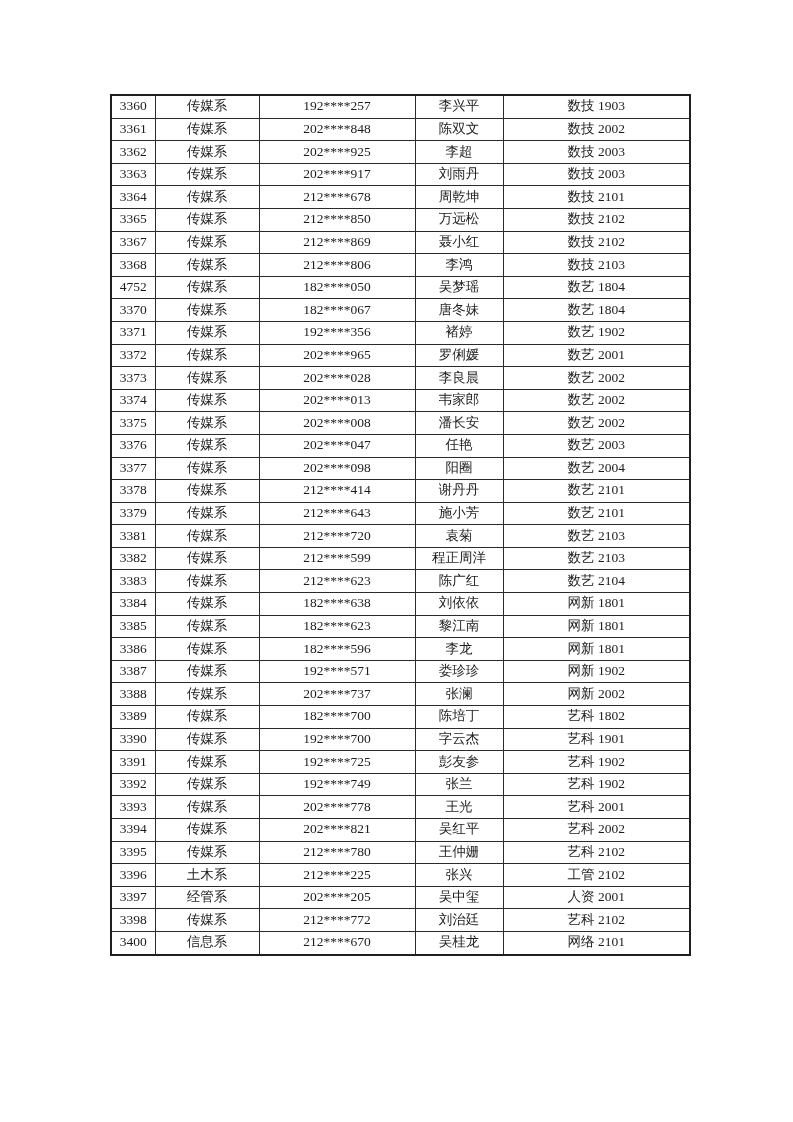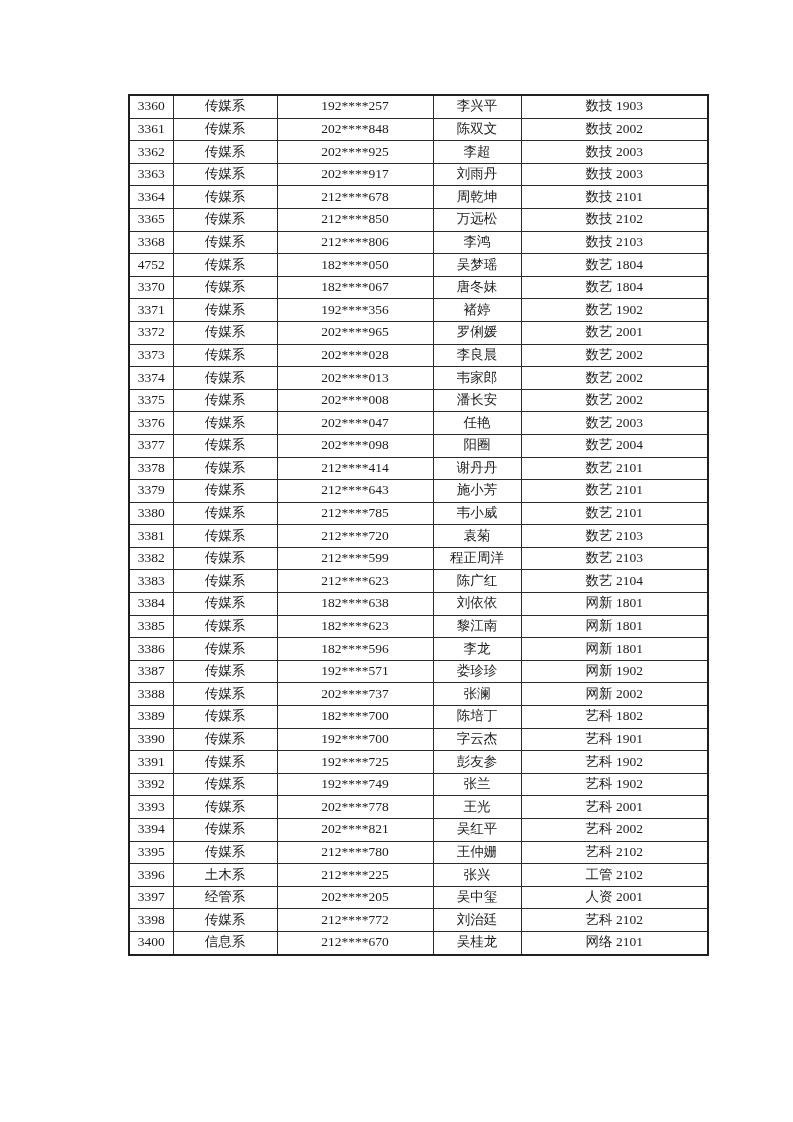--- a/index.html
+++ b/index.html
@@ -11,21 +11,21 @@
     position: relative;
     width: 793px;
     height: 1122px;
     margin: 0 auto;
     background: #ffffff;
     overflow: hidden;
     font-family: "Liberation Serif", "DejaVu Serif", serif;
   }
   table.roster {
     position: absolute;
-    left: 128px;
+    left: 110px;
     top: 94px;
     width: 579px;
     table-layout: fixed;
     border-collapse: collapse;
     border: 2px solid #1f1f1f;
   }
   table.roster td {
     border: 1px solid #2b2b2b;
     height: 21.6px;
     padding: 0 2px;
@@ -92,20 +92,27 @@
           <td>数技 2101</td>
         </tr>
         <tr>
           <td>3365</td>
           <td>传媒系</td>
           <td>212****850</td>
           <td>万远松</td>
           <td>数技 2102</td>
         </tr>
         <tr>
+          <td>3367</td>
+          <td>传媒系</td>
+          <td>212****869</td>
+          <td>聂小红</td>
+          <td>数技 2102</td>
+        </tr>
+        <tr>
           <td>3368</td>
           <td>传媒系</td>
           <td>212****806</td>
           <td>李鸿</td>
           <td>数技 2103</td>
         </tr>
         <tr>
           <td>4752</td>
           <td>传媒系</td>
           <td>182****050</td>
@@ -173,27 +180,20 @@
           <td>传媒系</td>
           <td>212****414</td>
           <td>谢丹丹</td>
           <td>数艺 2101</td>
         </tr>
         <tr>
           <td>3379</td>
           <td>传媒系</td>
           <td>212****643</td>
           <td>施小芳</td>
-          <td>数艺 2101</td>
-        </tr>
-        <tr>
-          <td>3380</td>
-          <td>传媒系</td>
-          <td>212****785</td>
-          <td>韦小威</td>
           <td>数艺 2101</td>
         </tr>
         <tr>
           <td>3381</td>
           <td>传媒系</td>
           <td>212****720</td>
           <td>袁菊</td>
           <td>数艺 2103</td>
         </tr>
         <tr>

